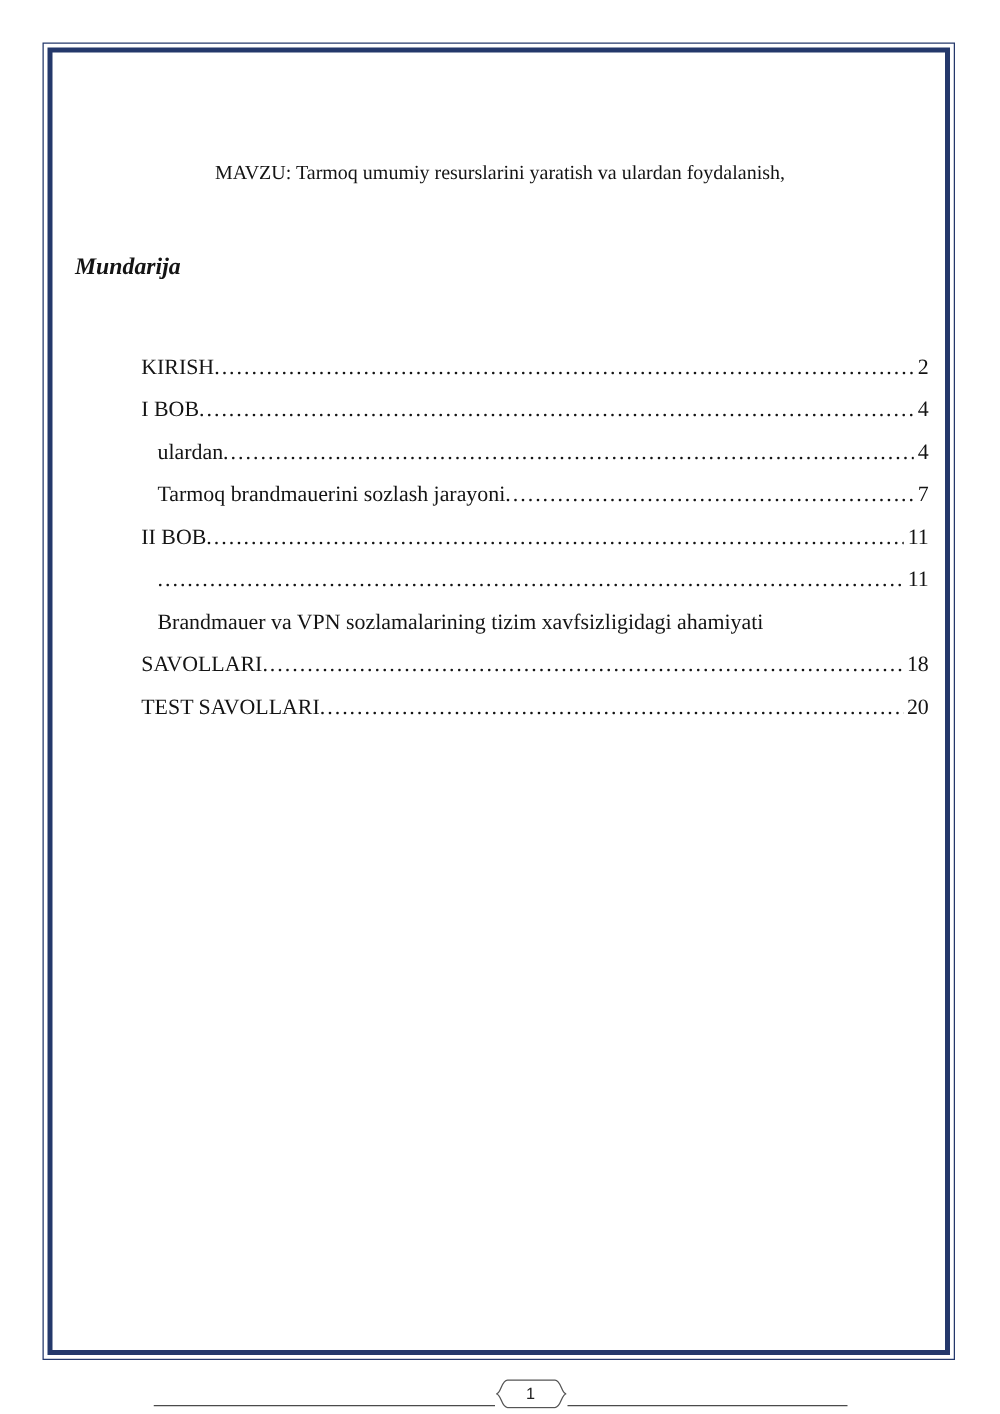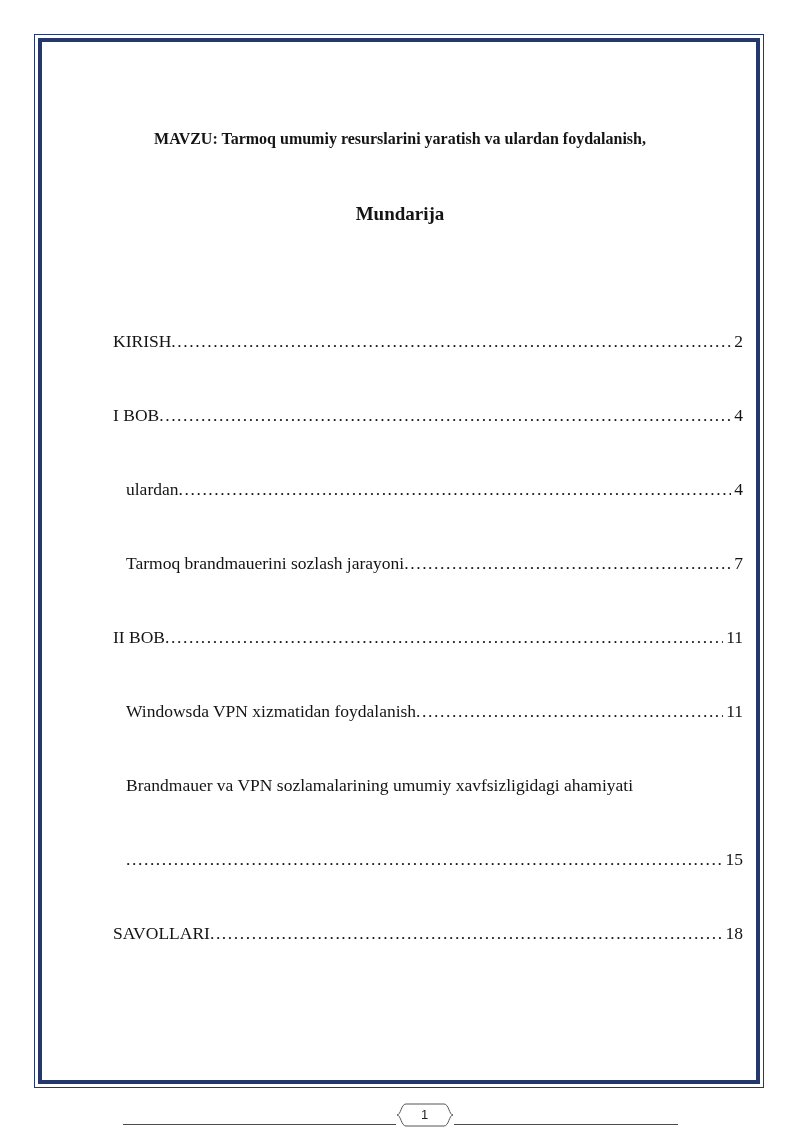--- a/index.html
+++ b/index.html
@@ -31,48 +31,48 @@
     bottom: 3px;
     border: 4px solid #24386b;
   }
 
   .doc-title {
     position: absolute;
     top: 128px;
     left: 60px;
     width: 680px;
     text-align: center;
-    font-weight: bold;
+    font-weight: normal;
     font-size: 16px;
     line-height: 22px;
   }
 
   .toc-title {
     position: absolute;
     top: 203px;
     left: 60px;
     width: 680px;
-    text-align: center;
+    text-align: left;
     font-weight: bold;
     font-size: 19px;
+    font-style: italic;
   }
 
   .toc {
     position: absolute;
     top: 280px;
     left: 113px;
     width: 630px;
     font-size: 17.5px;
   }
   .toc-row {
     display: flex;
     align-items: center;
     line-height: 26px;
     margin-bottom: 8px;
-    margin-top: 48px;
   }
   .toc-row.indent { padding-left: 13px; }
   .toc-text { white-space: nowrap; }
   .dots {
     flex: 1 1 auto;
     overflow: hidden;
     white-space: nowrap;
     min-width: 0;
   }
   .dots::after {
@@ -158,41 +158,41 @@
     <span class="toc-page">7</span>
   </div>
 
   <div class="toc-row">
     <span class="toc-text">II BOB</span>
     <span class="dots"></span>
     <span class="toc-page">11</span>
   </div>
 
   <div class="toc-row indent">
-    <span class="toc-text">Windowsda VPN xizmatidan foydalanish</span>
     <span class="dots"></span>
     <span class="toc-page">11</span>
   </div>
 
   <div class="toc-row indent">
-    <span class="toc-text">Brandmauer va VPN sozlamalarining umumiy xavfsizligidagi ahamiyati</span>
-  </div>
-
-  <div class="toc-row indent">
-    <span class="dots"></span>
-    <span class="toc-page">15</span>
-  </div>
+    <span class="toc-text">Brandmauer va VPN sozlamalarining tizim xavfsizligidagi ahamiyati</span>
+  </div>
+
 
 
   <div class="toc-row">
     <span class="toc-text">SAVOLLARI</span>
     <span class="dots"></span>
     <span class="toc-page">18</span>
   </div>
 
+  <div class="toc-row">
+    <span class="toc-text">TEST SAVOLLARI</span>
+    <span class="dots"></span>
+    <span class="toc-page">20</span>
+  </div>
 
 </div>
 
 <div class="footer">
   <div class="footer-line-left"></div>
   <div class="page-badge">
     <svg width="58" height="24" viewBox="0 0 58 24">
       <path d="M10 1 H48 C53 1 53 12 57 12 C53 12 53 23 48 23 H10 C5 23 5 12 1 12 C5 12 5 1 10 1 Z" fill="#ffffff" stroke="#555555" stroke-width="1"></path>
     </svg>
     <span class="num">1</span>

